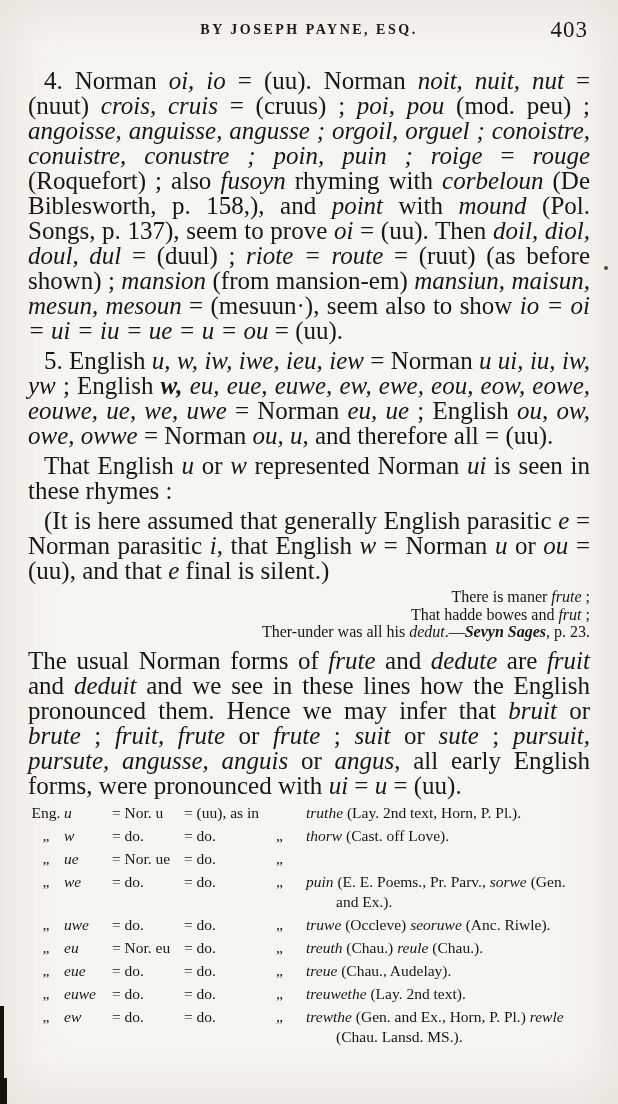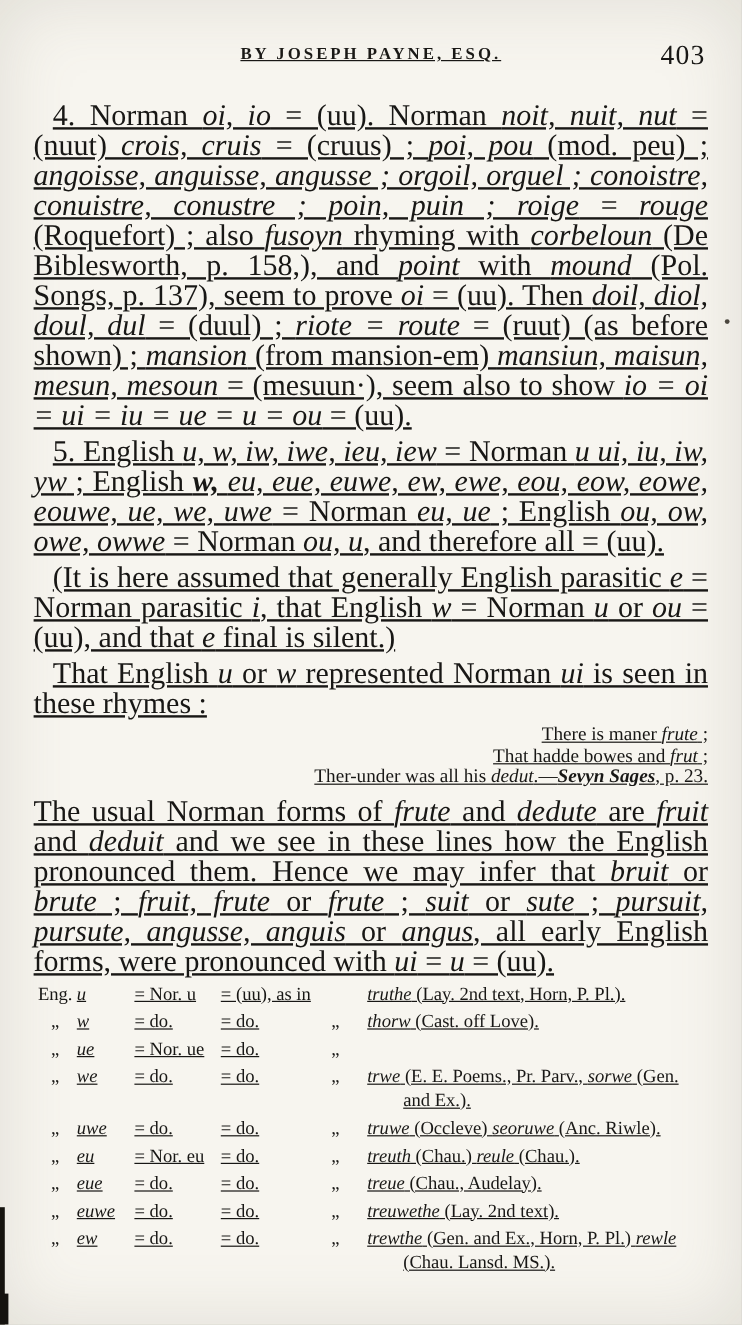--- a/index.html
+++ b/index.html
@@ -6,21 +6,21 @@
   .page{
     position:relative;
     width:618px;height:1104px;
     background:#f7f5ef;
     box-shadow:inset 0 0 60px rgba(120,115,100,0.18);
     font-family:"Liberation Serif","DejaVu Serif",serif;
     color:#181715;
     overflow:hidden;
     box-sizing:border-box;
   }
-  .content{padding:16px 28px;text-decoration:underline;}
+  .content{padding:0 28px;}
   .header{position:relative;text-align:center;padding-top:20px;height:26px;margin-bottom:22px;}
   .running-title{font-size:14px;font-weight:bold;letter-spacing:2.5px;color:#1a1916;}
   .page-number{position:absolute;right:2px;top:17px;font-size:23px;letter-spacing:1px;}
   .para{
     margin:0 0 5px 0;
     font-size:25px;
     line-height:25px;
     text-align:justify;
   }
   .indent{text-indent:16px;}
@@ -50,23 +50,23 @@
 
     <div class="header">
       <span class="running-title">BY JOSEPH PAYNE, ESQ.</span>
       <span class="page-number">403</span>
     </div>
 
     <p class="para indent"><span>4. Norman </span><em>oi, io</em><span> = (uu).  Norman </span><em>noit, nuit, nut</em><span> = (nuut) </span><em>crois, cruis</em><span> = (cruus) ; </span><em>poi, pou</em><span> (mod. peu) ; </span><em>angoisse, anguisse, angusse ; orgoil, orguel ; conoistre, conuistre, conustre ; poin, puin ; roige</em><span> = </span><em>rouge</em><span> (Roquefort) ; also </span><em>fusoyn</em><span> rhyming with </span><em>corbeloun</em><span> (De Biblesworth, p. 158,), and </span><em>point</em><span> with </span><em>mound</em><span> (Pol. Songs, p. 137), seem to prove </span><em>oi</em><span> = (uu).  Then </span><em>doil, diol, doul, dul</em><span> = (duul) ; </span><em>riote = route</em><span> = (ruut) (as before shown) ; </span><em>mansion</em><span> (from mansion-em) </span><em>mansiun, maisun, mesun, mesoun</em><span> = (mesuun·), seem also to show </span><em>io = oi = ui = iu = ue = u = ou</em><span> = (uu).</span></p>
 
     <p class="para indent"><span>5. English </span><em>u, w, iw, iwe, ieu, iew</em><span> = Norman </span><em>u ui, iu, iw, yw</em><span> ; English </span><em class="b">w,</em><span> </span><em>eu, eue, euwe, ew, ewe, eou, eow, eowe, eouwe, ue, we, uwe</em><span> = Norman </span><em>eu, ue</em><span> ; English </span><em>ou, ow, owe, owwe</em><span> = Norman </span><em>ou, u</em><span>, and therefore all = (uu).</span></p>
 
+    <p class="para indent"><span>That English </span><em>u</em><span> or </span><em>w</em><span> represented Norman </span><em>ui</em><span> is seen in these rhymes :</span></p>
+
     <p class="para indent"><span>(It is here assumed that generally English parasitic </span><em>e</em><span> = Norman parasitic </span><em>i</em><span>, that English </span><em>w</em><span> = Norman </span><em>u</em><span> or </span><em>ou</em><span> = (uu), and that </span><em>e</em><span> final is silent.)</span></p>
-
-    <p class="para indent"><span>That English </span><em>u</em><span> or </span><em>w</em><span> represented Norman </span><em>ui</em><span> is seen in these rhymes :</span></p>
 
     <div class="quote">
       <div class="quote-line"><span>There is maner </span><em>frute</em><span> ;</span></div>
       <div class="quote-line"><span>That hadde bowes and </span><em>frut</em><span> ;</span></div>
       <div class="quote-line"><span>Ther-under was all his </span><em>dedut</em><span>.—</span><em class="b">Sevyn Sages</em><span>, p. 23.</span></div>
     </div>
 
     <p class="para noindent"><span>The usual Norman forms of </span><em>frute</em><span> and </span><em>dedute</em><span> are </span><em>fruit</em><span> and </span><em>deduit</em><span> and we see in these lines how the English pronounced them.  Hence we may infer that </span><em>bruit</em><span> or </span><em>brute</em><span> ; </span><em>fruit, frute</em><span> or </span><em>frute</em><span> ; </span><em>suit</em><span> or </span><em>sute</em><span> ; </span><em>pursuit, pursute, angusse, anguis</em><span> or </span><em>angus</em><span>, all early English forms, were pronounced with </span><em>ui</em><span> = </span><em>u</em><span> = (uu).</span></p>
 
 
@@ -93,21 +93,21 @@
         <span class="tc2">= Nor. ue</span>
         <span class="tc3">= do.</span>
         <span class="tc4">„</span>
       </div>
 
       <div class="trow">
         <span class="tc1"><span class="tpre">„</span><em class="tcombo">we</em></span>
         <span class="tc2">= do.</span>
         <span class="tc3">= do.</span>
         <span class="tc4">„</span>
-        <span class="tc5"><em>trwe</em><span> (E. E. Poems., Pr. Parv., </span><em>sorwe</em><span> (Gen. and Ex.).</span></span>
+        <span class="tc5"><em>puin</em><span> (E. E. Poems., Pr. Parv., </span><em>sorwe</em><span> (Gen. and Ex.).</span></span>
       </div>
 
       <div class="trow">
         <span class="tc1"><span class="tpre">„</span><em class="tcombo">uwe</em></span>
         <span class="tc2">= do.</span>
         <span class="tc3">= do.</span>
         <span class="tc4">„</span>
         <span class="tc5"><em>truwe</em><span> (Occleve) </span><em>seoruwe</em><span> (Anc. Riwle).</span></span>
       </div>
 

